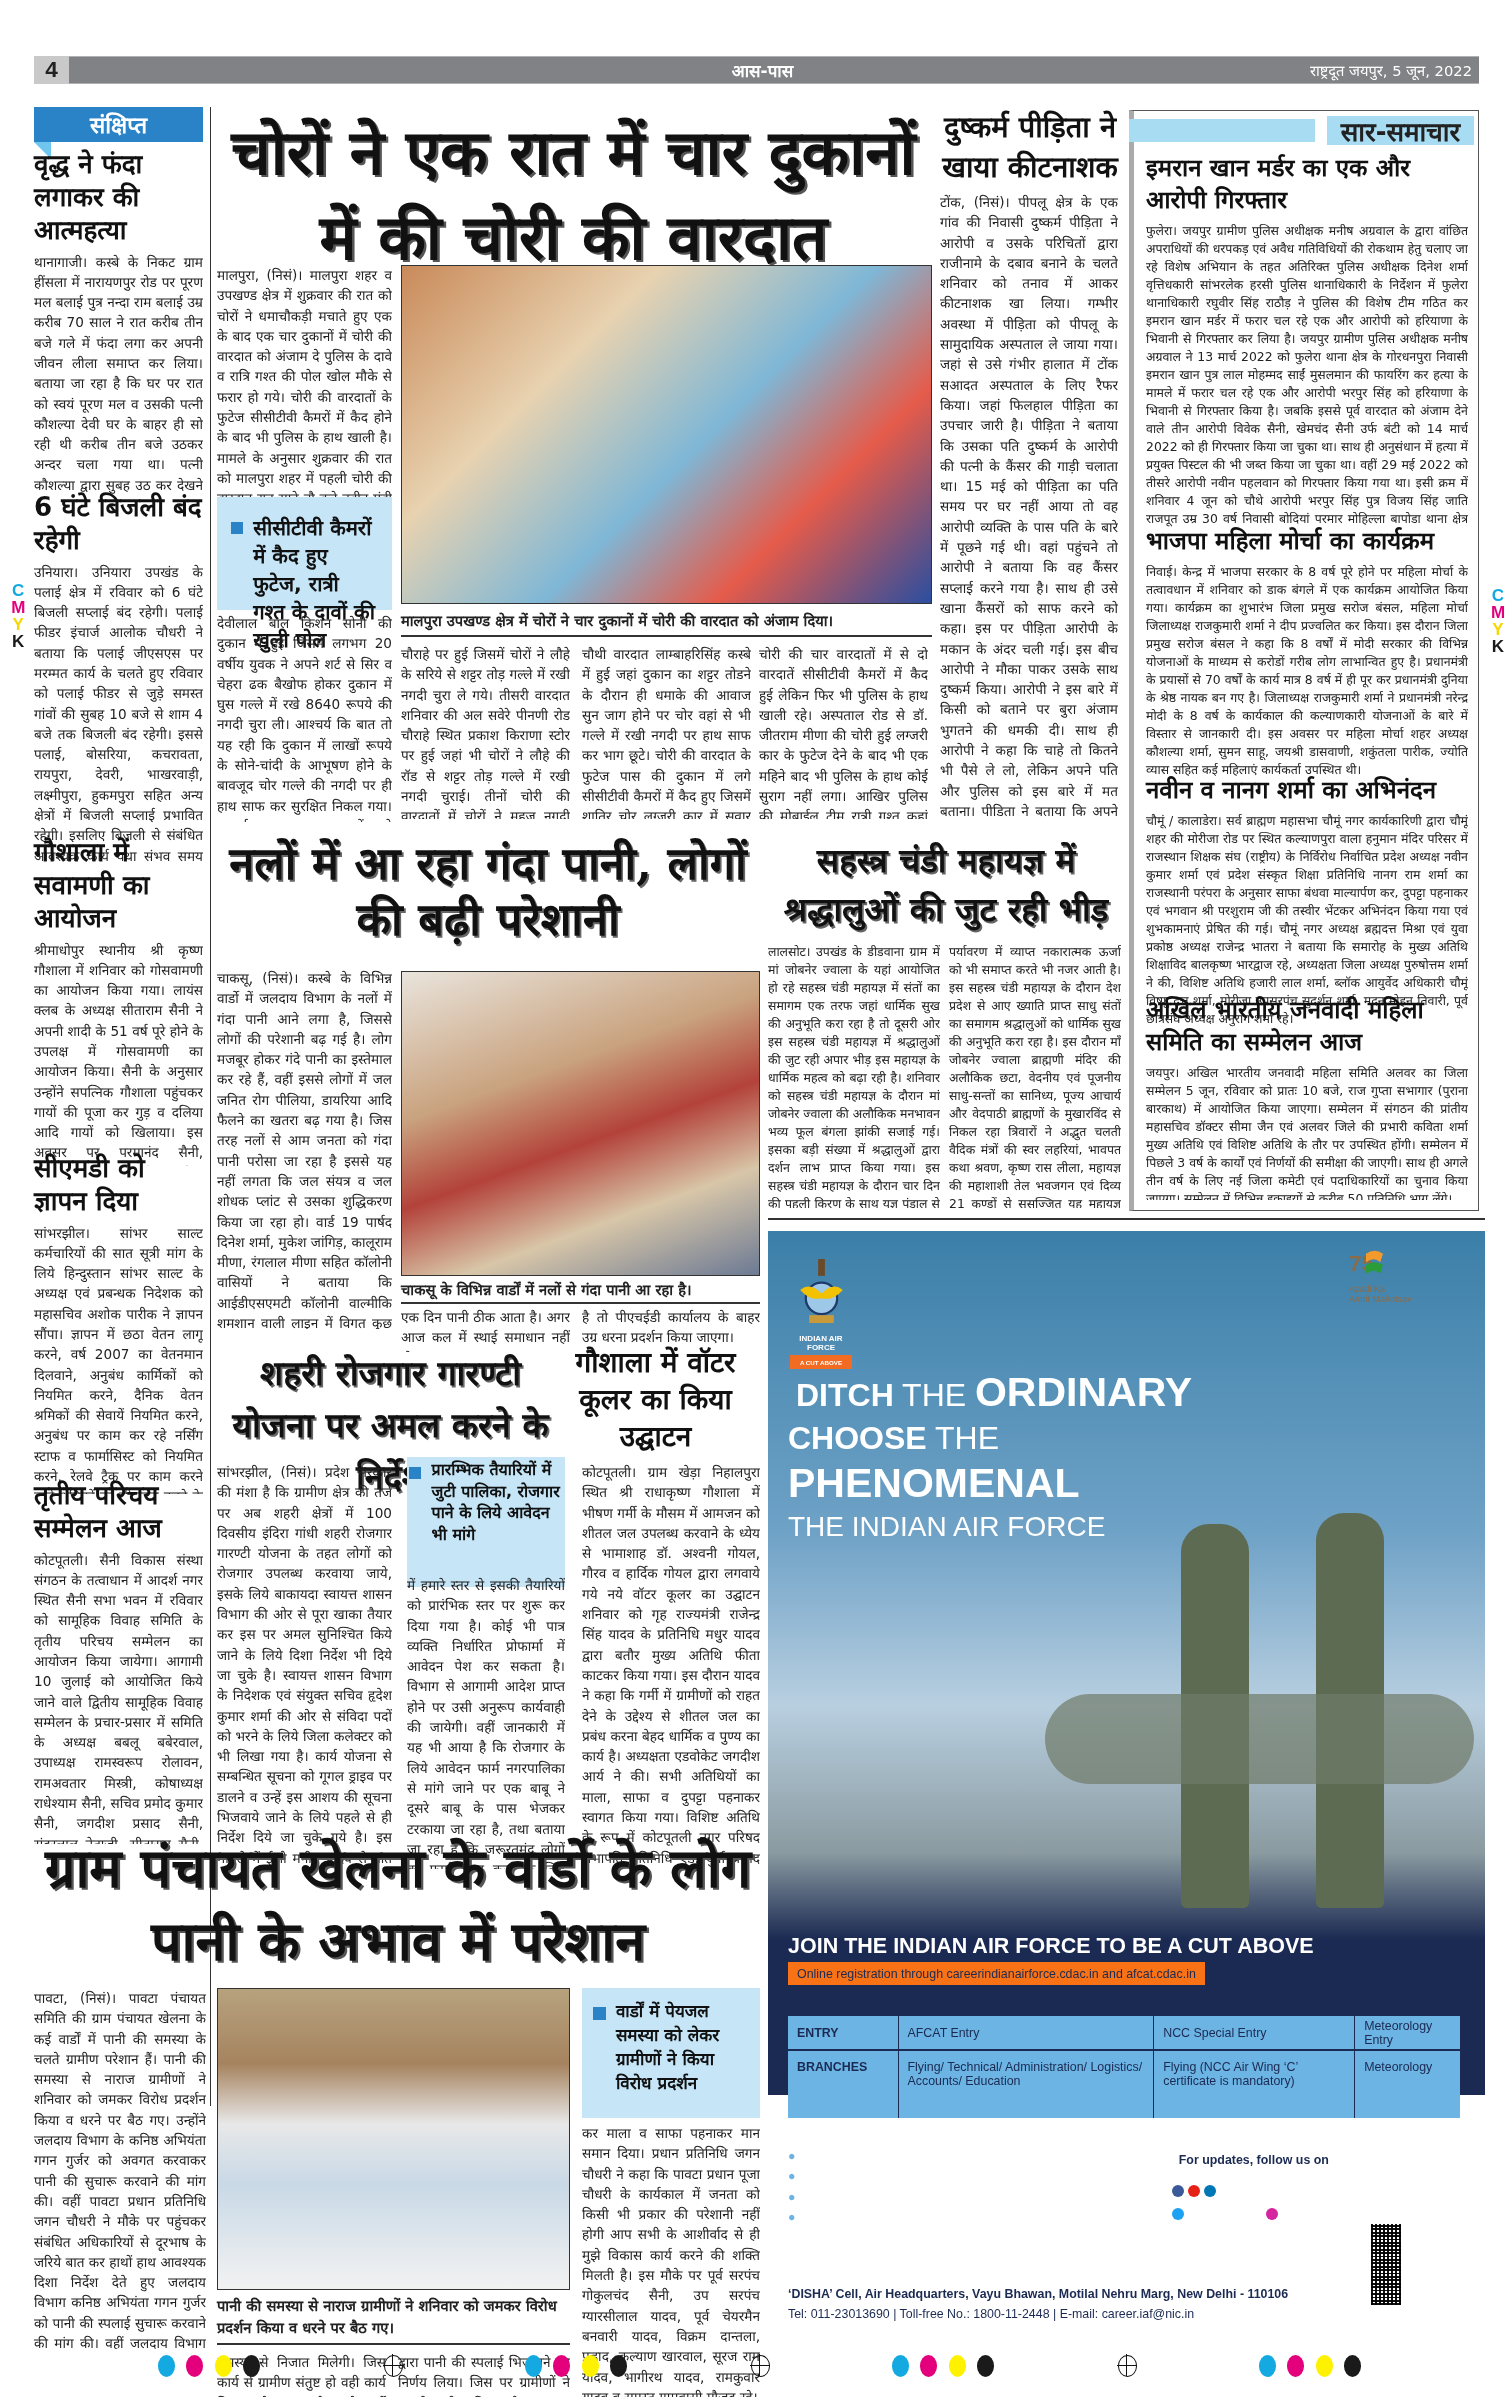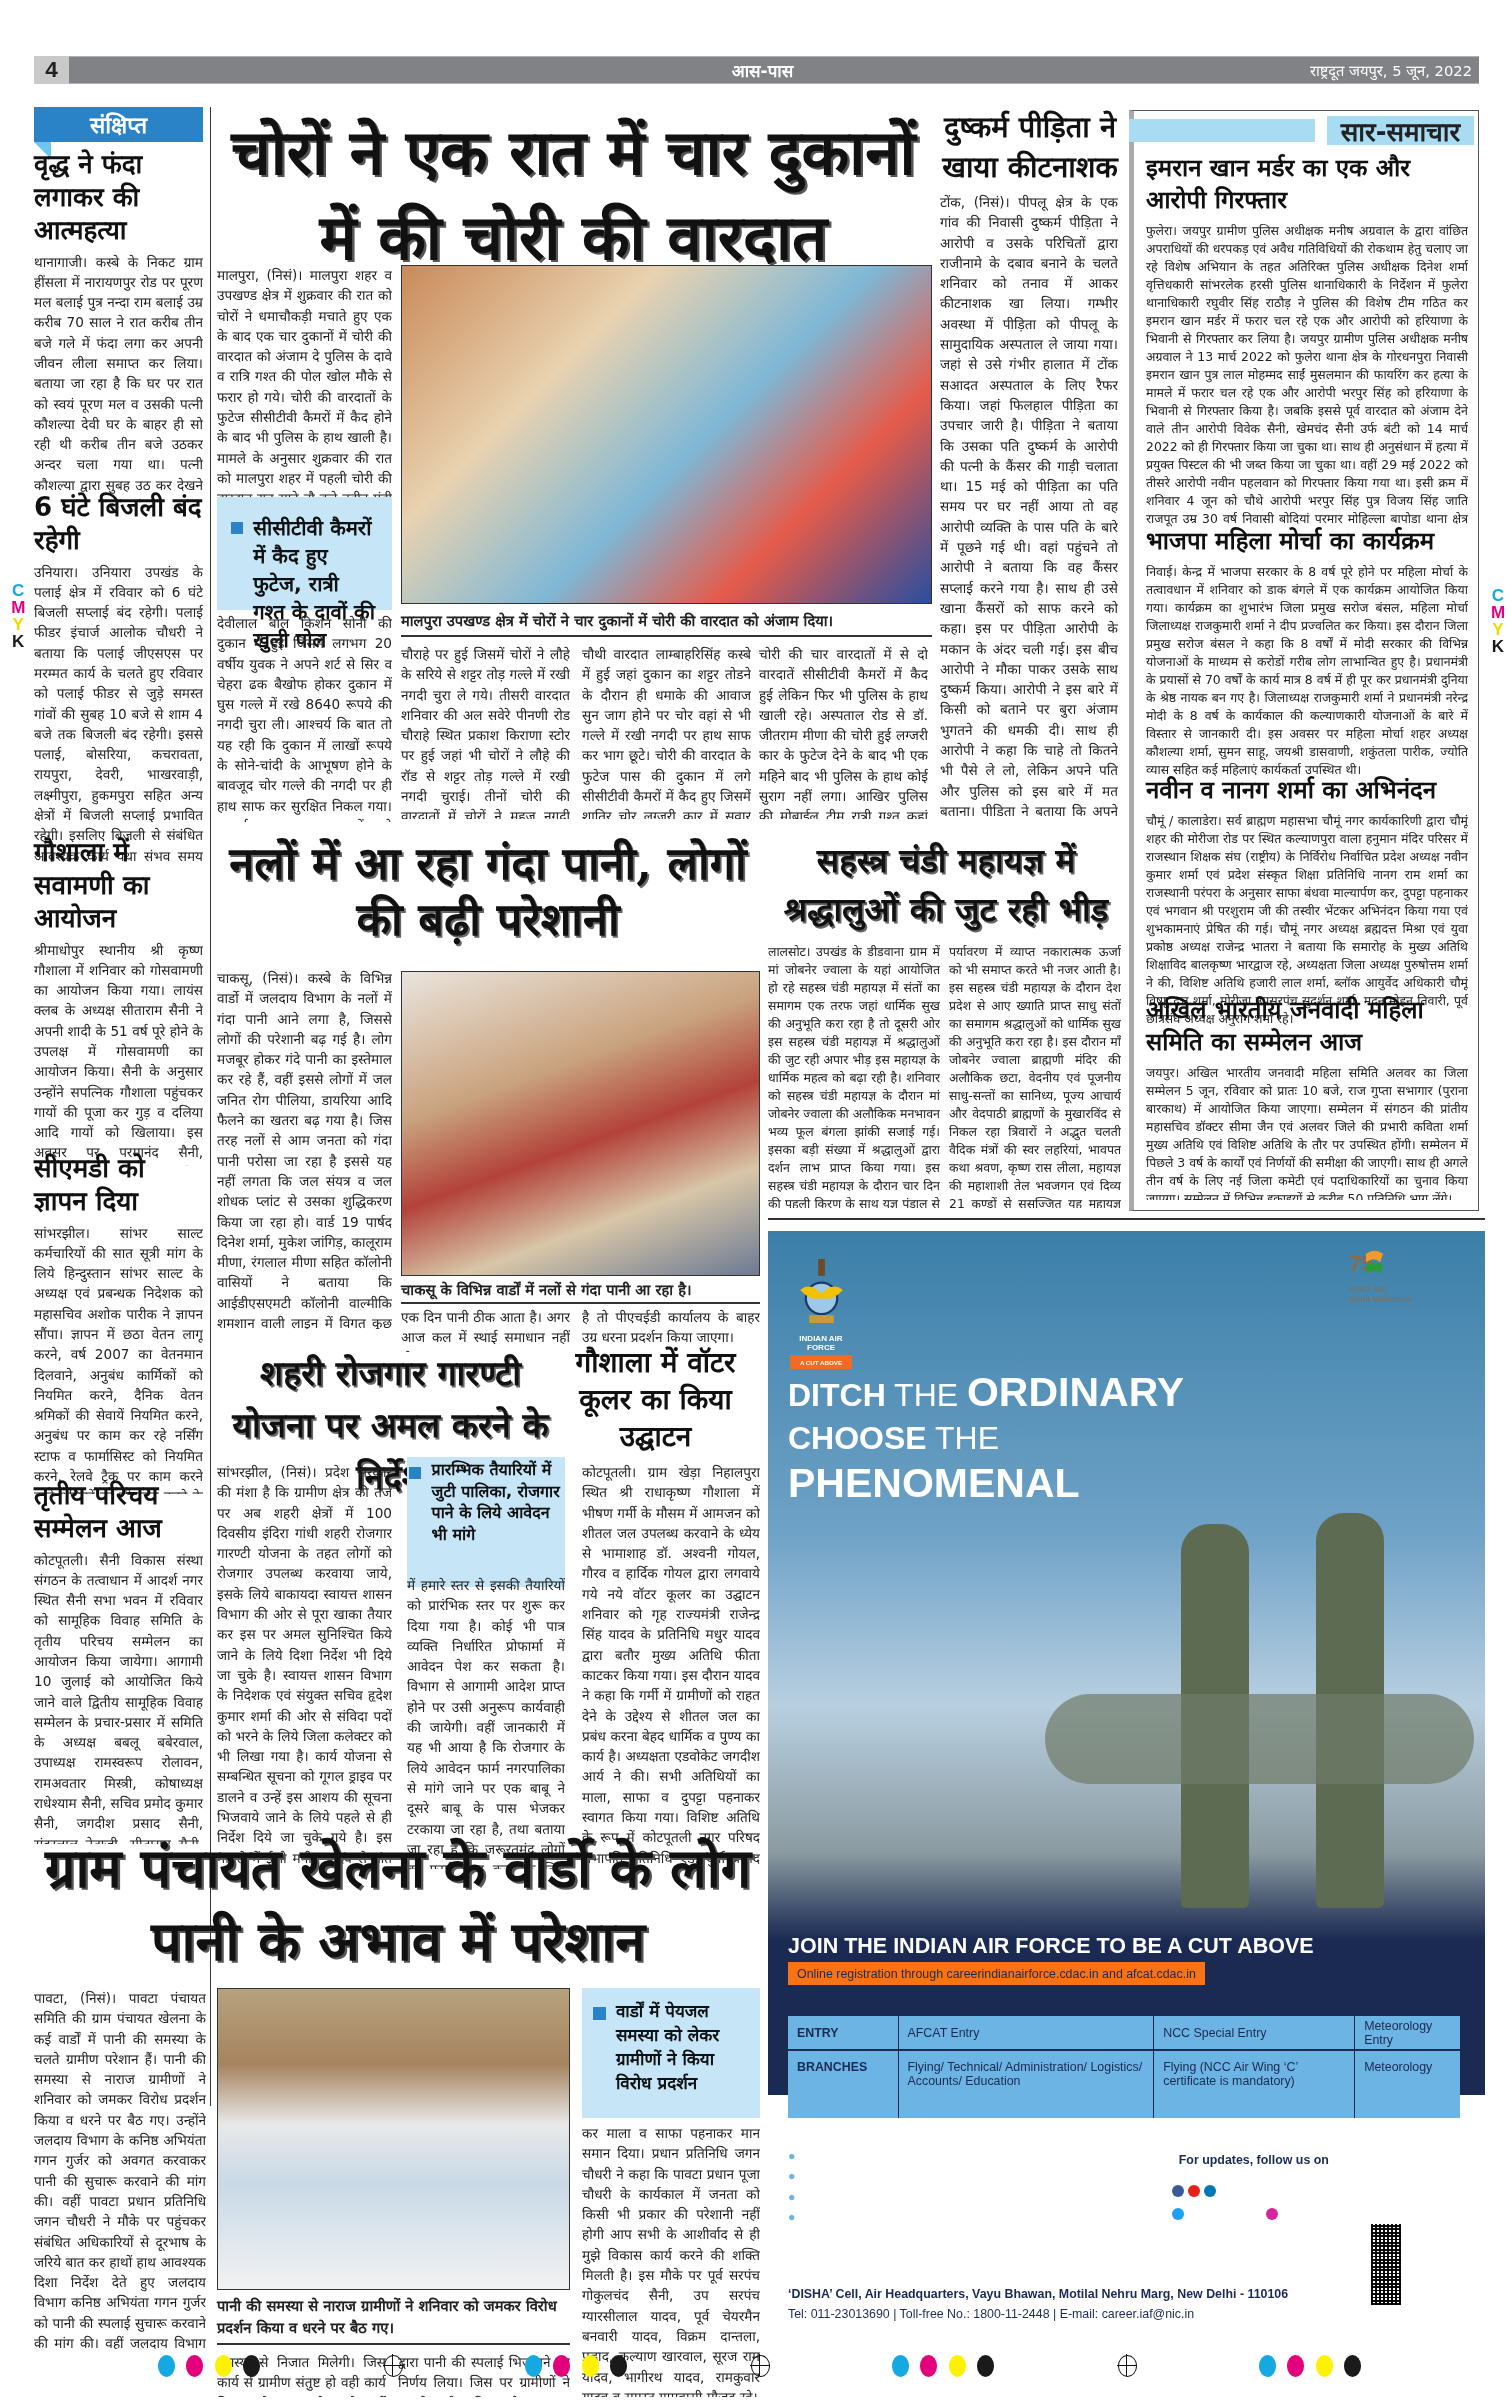--- a/index.html
+++ b/index.html
@@ -155,22 +155,23 @@
     <text x="0" y="40" font-family="Liberation Sans, sans-serif" font-size="40" font-weight="bold" fill="#8a6b4a">75</text>
     <path d="M30 10 Q45 0 60 10 L55 25 Q45 15 30 25Z" fill="#f39a2c"></path>
     <path d="M30 30 Q45 20 60 30 L55 45 Q45 35 30 45Z" fill="#2a9d3a"></path>
   </svg>
   <div style="font:9px 'Liberation Sans',sans-serif;color:#8a6b4a;line-height:10.2px;">
     <span>Azadi</span> <span>Ka</span><br>
     <span>Amrit</span> <span>Mahotsav</span>
   </div>
 </div>
 <div class="abs" style="left:788px;top:1372px;width:508px;color:#fff;font-family:'Liberation Sans',sans-serif;">
-  <div style="font-size:32px;line-height:41px;font-weight:bold;"><span>DITCH</span><span style="font-weight:normal;"> THE </span><span style="font-size:41px;">ORDINARY</span></div>
+  <div style="font-size:32px;line-height:41px;font-weight:bold;margin-left:8px;"><span>DITCH</span><span style="font-weight:normal;"> THE </span><span style="font-size:41px;">ORDINARY</span></div>
   <div style="font-size:32px;line-height:45px;font-weight:bold;"><span>CHOOSE</span><span style="font-weight:normal;"> THE </span><span style="font-size:41px;">PHENOMENAL</span></div>
+  <div style="font-size:28px;line-height:36px;">THE INDIAN AIR FORCE</div>
 </div>
 <div class="abs" style="left:1158px;top:1479px;width:282px;height:429px;">
   <div style="position:absolute;left:22.6px;top:45px;width:68px;height:384px;background:#5d6b52;border-radius:28px 28px 5.6px 5.6px;"></div>
   <div style="position:absolute;left:158px;top:34px;width:68px;height:395px;background:#5d6b52;border-radius:28px 28px 5.6px 5.6px;"></div>
   <div style="position:absolute;left:-113px;top:215px;width:429px;height:90px;background:#6f7a68;border-radius:45px;opacity:0.7;"></div>
 </div>
 <div class="abs" style="left:788px;top:1934px;color:#fff;font:bold 21.5px 'Liberation Sans',sans-serif;">JOIN THE INDIAN AIR FORCE TO BE A CUT ABOVE</div>
 <div class="abs" style="left:788px;top:1962px;background:#f97316;padding:4.5px 9px;color:#1b2a52;font:12.4px 'Liberation Sans',sans-serif;">Online registration through careerindianairforce.cdac.in and afcat.cdac.in</div>
 <table class="abs" style="left:788px;top:2016px;width:672px;border-collapse:collapse;background:#6cb4e4;font:12.4px 'Liberation Sans',sans-serif;color:#1b2a52;">
   <tbody>

